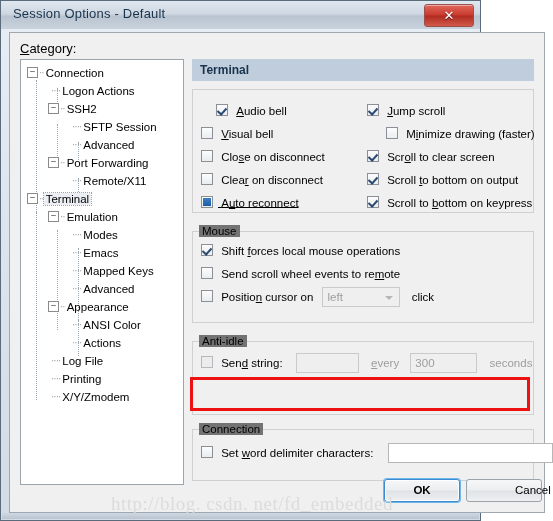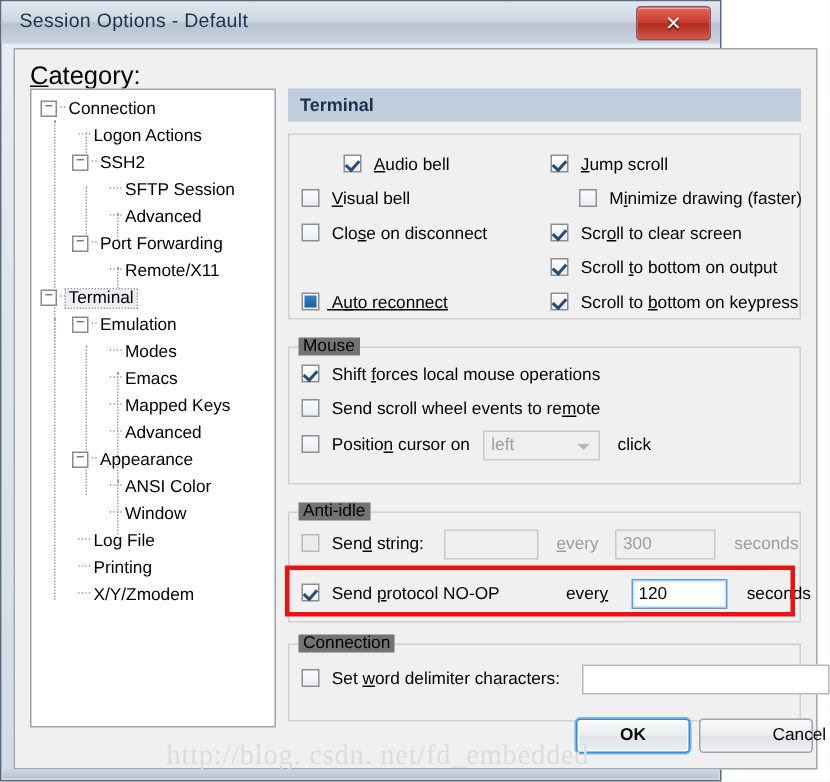--- a/index.html
+++ b/index.html
@@ -38,21 +38,21 @@
     color:#fff;font-size:13px;font-weight:bold;
     text-shadow:0 1px 1px rgba(0,0,0,.55);
   }
   
   #client{
     position:absolute;left:8px;top:31px;width:536px;height:481px;
     background:#f0f0f0;border:1px solid #9fa8b0;
     box-sizing:border-box;
   }
   #category-label{
-    position:absolute;left:10px;top:8px;font-size:17px;color:#000;
+    position:absolute;left:10px;top:8px;font-size:13px;color:#000;
   }
   .u{text-decoration:underline;}
   
   #tree{
     position:absolute;left:10px;top:26px;width:164px;height:426px;
     background:#fff;border:1px solid #9aa4ad;overflow:hidden;
     box-sizing:border-box;
   }
   .tnode{
     position:absolute;height:18px;line-height:18px;white-space:nowrap;
@@ -188,45 +188,49 @@
           <div class="tnode" style="left: 27px; top: 94px;"><span class="tbox">−</span><span class="dashes">··</span><span class="lbl">Port Forwarding</span></div>
           <div class="tnode" style="left: 48px; top: 112px;"><span class="dashes" style="margin-left:3px;">····</span><span class="lbl">Remote/X11</span></div>
           <div class="tnode sel" style="left: 6px; top: 130px;"><span class="tbox">−</span><span class="dashes">··</span><span class="lbl">Terminal</span></div>
           <div class="tnode" style="left: 27px; top: 148px;"><span class="tbox">−</span><span class="dashes">··</span><span class="lbl">Emulation</span></div>
           <div class="tnode" style="left: 48px; top: 166px;"><span class="dashes" style="margin-left:3px;">····</span><span class="lbl">Modes</span></div>
           <div class="tnode" style="left: 48px; top: 184px;"><span class="dashes" style="margin-left:3px;">····</span><span class="lbl">Emacs</span></div>
           <div class="tnode" style="left: 48px; top: 202px;"><span class="dashes" style="margin-left:3px;">····</span><span class="lbl">Mapped Keys</span></div>
           <div class="tnode" style="left: 48px; top: 220px;"><span class="dashes" style="margin-left:3px;">····</span><span class="lbl">Advanced</span></div>
           <div class="tnode" style="left: 27px; top: 238px;"><span class="tbox">−</span><span class="dashes">··</span><span class="lbl">Appearance</span></div>
           <div class="tnode" style="left: 48px; top: 256px;"><span class="dashes" style="margin-left:3px;">····</span><span class="lbl">ANSI Color</span></div>
-          <div class="tnode" style="left: 48px; top: 274px;"><span class="dashes" style="margin-left:3px;">····</span><span class="lbl">Window</span></div>
+          <div class="tnode" style="left: 48px; top: 274px;"><span class="dashes" style="margin-left:3px;">····</span><span class="lbl">Actions</span></div>
           <div class="tnode" style="left: 27px; top: 292px;"><span class="dashes" style="margin-left:3px;">····</span><span class="lbl">Log File</span></div>
           <div class="tnode" style="left: 27px; top: 310px;"><span class="dashes" style="margin-left:3px;">····</span><span class="lbl">Printing</span></div>
           <div class="tnode" style="left: 27px; top: 328px;"><span class="dashes" style="margin-left:3px;">····</span><span class="lbl">X/Y/Zmodem</span></div>
         </div>
     </div>
 
     <div id="panel">
 
       <div id="panel-header">Terminal</div>
 
       <div class="group" style="left:0;top:30px;width:342px;height:124px;">
       </div>
 
-      <div class="row" style="left:22px;top:44px;padding-left:15px;">
+      <div class="row" style="left:9px;top:44px;padding-left:15px;">
         <span class="cb checked"></span>
         <span class="lbl-t"><span class="u">A</span>udio bell</span>
       </div>
       <div class="row" style="left:9px;top:67px;">
         <span class="cb"></span>
         <span class="lbl-t"><span class="u">V</span>isual bell</span>
       </div>
       <div class="row" style="left:9px;top:90px;">
         <span class="cb"></span>
         <span class="lbl-t">Clo<span class="u">s</span>e on disconnect</span>
+      </div>
+      <div class="row" style="left:9px;top:113px;">
+        <span class="cb"></span>
+        <span class="lbl-t">Clea<span class="u">r</span> on disconnect</span>
       </div>
       <div class="row" style="left:9px;top:136px;text-decoration:underline;">
         <span class="cb indet"></span>
         <span class="lbl-t">A<span class="u">u</span>to reconnect</span>
       </div>
 
       <div class="row" style="left:175px;top:44px;">
         <span class="cb checked"></span>
         <span class="lbl-t"><span class="u">J</span>ump scroll</span>
       </div>
@@ -274,27 +278,20 @@
 
       <div class="row" style="left:9px;top:294px;">
         <span class="cb disabled"></span>
         <span class="lbl-t">Sen<span class="u">d</span> string:</span>
         <span class="tbx dis" style="width:63px;margin-left:10px;"></span>
         <span class="lbl-t dim" style="margin-left:9px;"><span class="u">e</span>very</span>
         <span class="tbx dis" style="width:67px;margin-left:8px;">300</span>
         <span class="lbl-t dim" style="margin-left:9px;">seconds</span>
       </div>
 
-      <div class="row" style="left:9px;top:327px;">
-        <span class="cb checked"></span>
-        <span class="lbl-t">Send <span class="u">p</span>rotocol NO-OP</span>
-        <span class="lbl-t" style="margin-left:41px;">ever<span class="u">y</span></span>
-        <span class="tbx focus" style="width:64px;margin-left:12px;">120</span>
-        <span class="lbl-t" style="margin-left:10px;">seconds</span>
-      </div>
 
       <div id="redbox" style="left:-2px;top:318px;width:340px;height:34px;"></div>
 
       <div class="group" style="left:0;top:370px;width:342px;height:52px;">
         <div class="group-title">Connection</div>
       </div>
       <div class="row" style="left:9px;top:384px;">
         <span class="cb"></span>
         <span class="lbl-t">Set <span class="u">w</span>ord delimiter characters:</span>
         <span class="tbx" style="width:165px;margin-left:11px;border-color:#b7b7b7;"></span>

